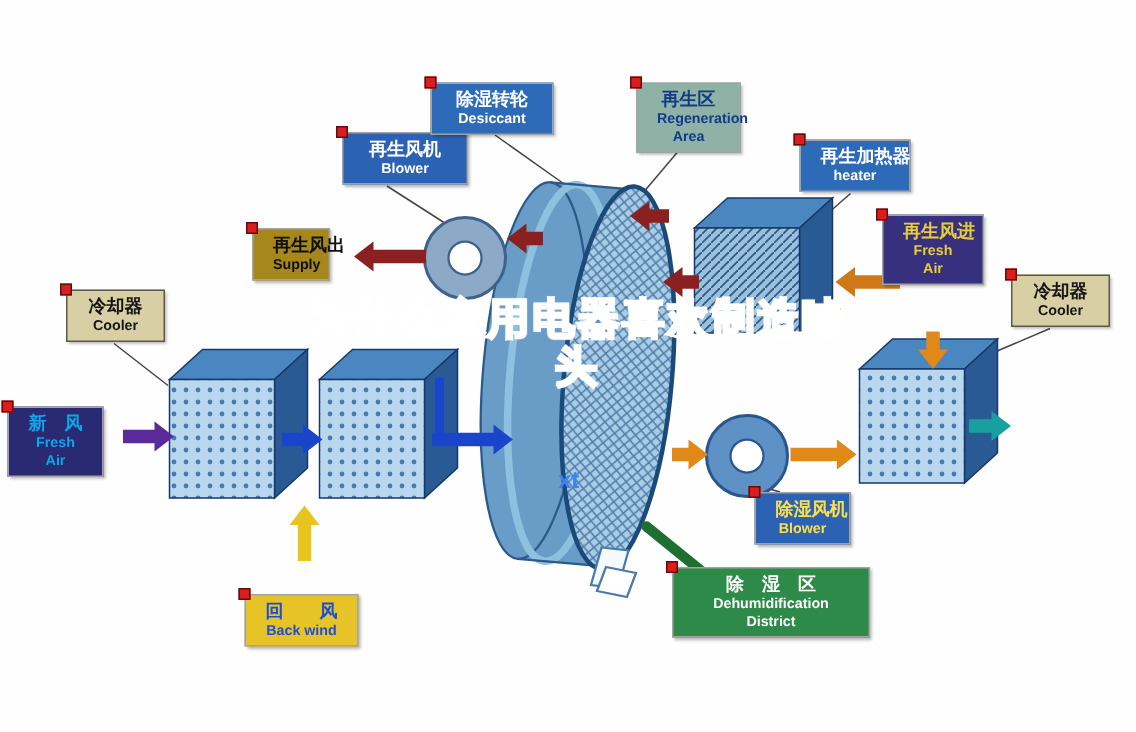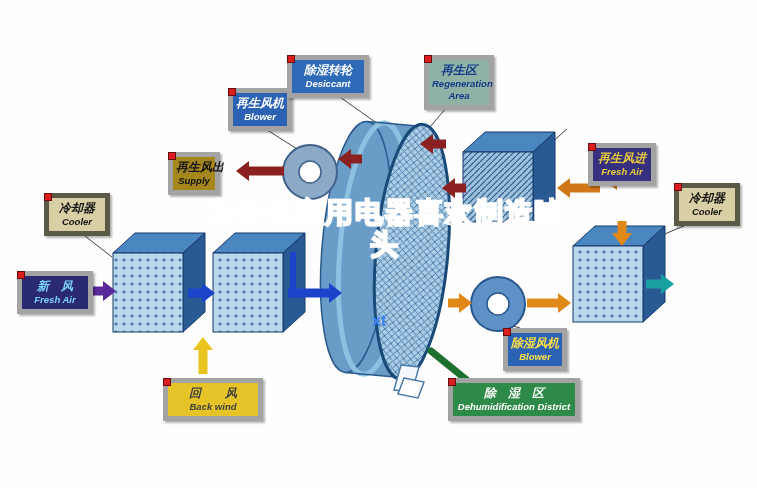--- a/index.html
+++ b/index.html
@@ -1,39 +1,39 @@
 <!DOCTYPE html>
 <html><head>
 <meta charset="utf-8">
 <title>为什么家用电器喜欢制造噱头</title>
 <style>
   * { margin:0; padding:0; box-sizing:border-box; }
   html,body { background:#ffffff; font-family:"Liberation Sans", sans-serif; }
   #stage { position:relative; width:757px; height:488px; background:#fefefe; overflow:hidden; }
   #diagram-svg { position:absolute; left:0; top:0; z-index:1; }
 
-  .label { position:absolute; z-index:10; text-align:center; border:5px solid #a3a3a3;
-           padding:3px 3px; line-height:1.25; box-shadow:1.5px 1.5px 2px rgba(0,0,0,0.3);font-style:italic; }
+  .label { position:absolute; z-index:10; text-align:center; border:1px solid #a3a3a3;
+           padding:3px 13px; line-height:1.25; box-shadow:1.5px 1.5px 2px rgba(0,0,0,0.3); }
   .label .zh { font-size:12px; font-weight:700; white-space:pre; }
   .label .en { font-size:9.5px; font-weight:700; }
   .red-sq { position:absolute; left:-5px; top:-5px; width:8px; height:8px;
             background:#d81e1e; border:1px solid #6a0a0a; }
 
   .lbl-cooler-left      { left:44px;  top:193px; width:66px;  background:#d8cfa4; color:#141414; border-color:#5a5a46; }
-  .lbl-fresh-air-left   { left:5px;   top:271px; width:76px;  background:#2a2a72; color:#7dd3fc;margin-left:12px; }
-  .lbl-regen-blower     { left:228px; top:88px;  width:64px;  background:#2b62b4; color:#ffffff; }
+  .lbl-fresh-air-left   { left:5px;   top:271px; width:64px;  background:#2a2a72; color:#0ea5e9; }
+  .lbl-regen-blower     { left:228px; top:88px;  width:84px;  background:#2b62b4; color:#ffffff; }
   .lbl-exhaust          { left:168px; top:152px; width:52px;  background:#a6871c; color:#101010; }
   .lbl-desiccant        { left:287px; top:55px;  width:82px;  background:#2d6ab8; color:#ffffff; }
   .lbl-regen-area       { left:424px; top:55px;  width:70px;  background:#8fb2a6; color:#123a86; }
   .lbl-heater           { left:533px; top:93px;  width:74px;  background:#2d6ab8; color:#ffffff; }
   .lbl-fresh-air-right  { left:588px; top:143px; width:68px;  background:#37307e; color:#e8cc3e; }
   .lbl-cooler-right     { left:674px; top:183px; width:66px;  background:#d8cfa4; color:#141414; border-color:#5a5a46; }
   .lbl-air-supply       { left:672px; top:262px; width:78px;  background:#2f9e9e; color:#0e2e6a; }
   .lbl-dehumid-blower   { left:503px; top:328px; width:64px;  background:#2b62b4; color:#fde047; }
-  .lbl-back-wind        { left:163px; top:378px; width:100px;  background:#e6c428; color:#404040; }
+  .lbl-back-wind        { left:163px; top:396px; width:76px;  background:#e6c428; color:#1d4ed8; }
   .lbl-dehumid-district { left:448px; top:378px; width:132px; background:#2e8a48; color:#ffffff; }
 
   .watermark { position:absolute; left:100px; top:197px; width:570px; z-index:20;
                text-align:center; font-size:28px; font-weight:700; line-height:1.15;
                color:#f0b81e; letter-spacing:2px;
                -webkit-text-stroke:2px #ffffff;
                text-shadow:0 0 2px #ffffff, 0 0 1px #ffffff; }
   .wm-small { position:absolute; left:372px; top:312px; z-index:6; color:#3b82f6;
               font-size:16px; font-weight:700; }
 </style>
@@ -153,20 +153,25 @@
     <div class="zh">除湿转轮</div>
     <div class="en">Desiccant</div>
   </div>
 
   <div class="label lbl-regen-area">
     <span class="red-sq"></span>
     <div class="zh">再生区</div>
     <div class="en">Regeneration Area</div>
   </div>
 
+  <div class="label lbl-heater">
+    <span class="red-sq"></span>
+    <div class="zh">再生加热器</div>
+    <div class="en">heater</div>
+  </div>
 
   <div class="label lbl-exhaust">
     <span class="red-sq"></span>
     <div class="zh">再生风出</div>
     <div class="en">Supply</div>
   </div>
 
   <div class="label lbl-fresh-air-right">
     <span class="red-sq"></span>
     <div class="zh">再生风进</div>

